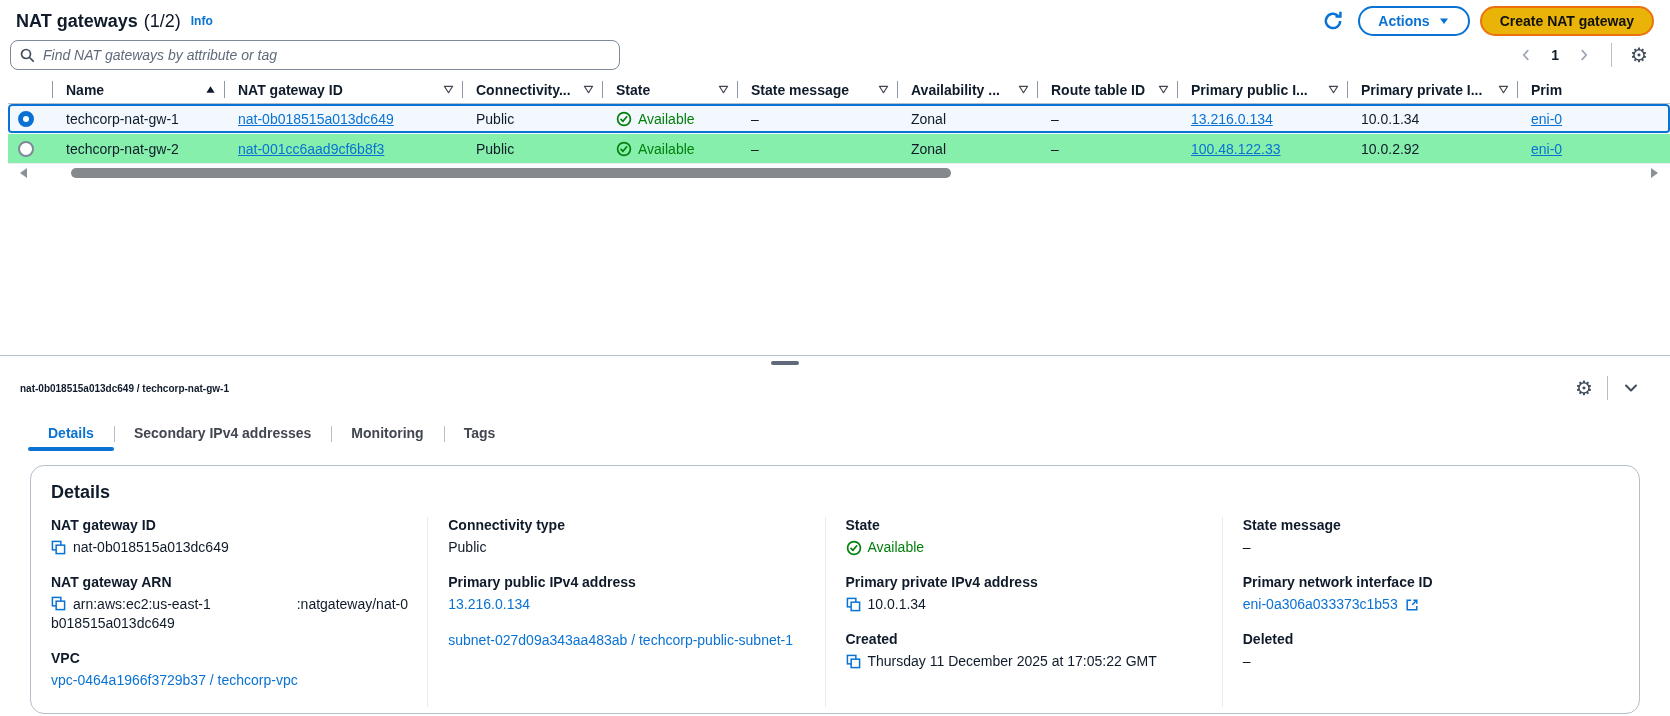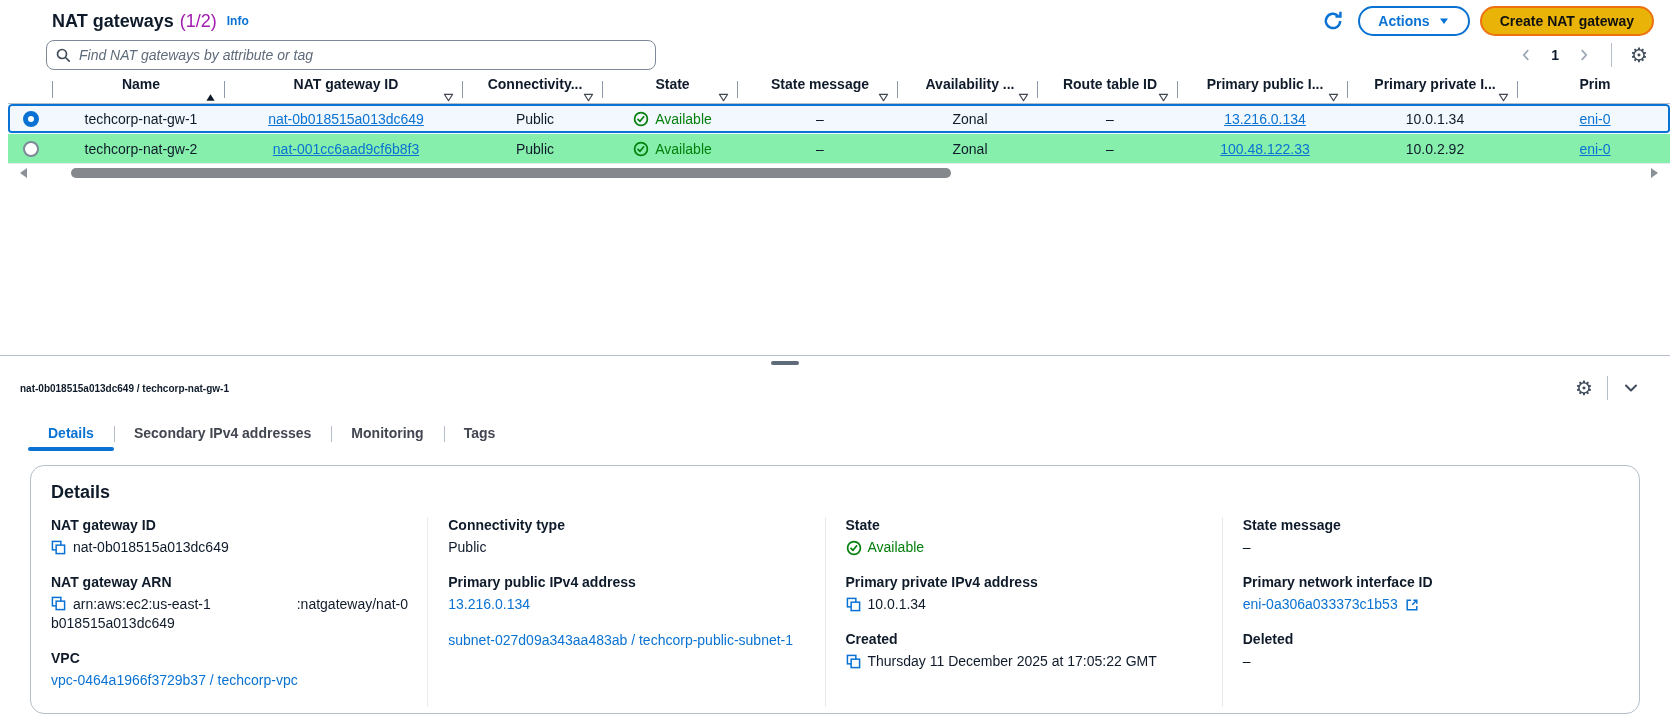--- a/index.html
+++ b/index.html
@@ -1,23 +1,23 @@
 <!DOCTYPE html>
 <html><head>
 <meta charset="utf-8">
 <style>
   * { margin:0; padding:0; box-sizing:border-box; }
   html,body { width:1670px; height:716px; overflow:hidden; background:#fff;
     font-family:"Liberation Sans", sans-serif; font-size:14px; color:#0f1b2a; }
 
   
-  .page-header { padding-top:8px; position:relative;padding-left:36px; }
+  .page-header { padding-top:8px; position:relative; }
   .title-row { display:flex; align-items:center; margin-left:16px; height:26px; }
   .page-title { font-size:18px; font-weight:700; }
-  .counter { font-size:18px; font-weight:400; color:#a21caf; margin-left:6px; }
+  .counter { font-size:18px; font-weight:400; color:#0f172a; margin-left:6px; }
   .info-link { font-size:12px; font-weight:700; color:#0972d3; margin-left:10px; text-decoration:none; cursor:pointer; }
   .toolbar { position:absolute; top:6px; right:16px; display:flex; align-items:center; gap:10px; }
   .icon-btn { width:30px; height:30px; border:none; background:transparent; display:flex; align-items:center; justify-content:center; cursor:pointer; }
   .btn { border-radius:20px; font-weight:700; font-size:14px; cursor:pointer; display:flex; align-items:center; gap:8px; }
   .btn-secondary { background:#fff; border:2px solid #0972d3; color:#0972d3; padding:4px 18px; height:30px; }
   .btn-primary { background:#eab308; border:2px solid #ec7211; color:#0f1111; padding:4px 18px; height:30px; }
 
   .controls-row { display:flex; justify-content:space-between; align-items:center; margin:6px 16px 0 10px; }
   .search-box { position:relative; width:610px; }
   .search-box input { width:100%; height:30px; border:1px solid #7d8998; border-radius:8px;
@@ -26,21 +26,21 @@
   .search-icon { position:absolute; left:9px; top:7px; }
   .pagination { display:flex; align-items:center; gap:4px; }
   .page-num { font-weight:700; padding:0 6px; }
   .v-divider { width:1px; height:24px; background:#b6bec9; margin:0 8px; }
   .gear-glyph { font-size:20px; color:#414d5c; line-height:1; }
 
   
   .table-wrap { margin:6px 0 0 8px; width:1662px; }
   .thead, .trow { display:flex; align-items:center; }
   .thead { height:28px; border-bottom:1px solid #b6bec9; }
-  .cell { flex-shrink:0; padding:0 8px 0 14px; display:flex; align-items:center; overflow:hidden; white-space:nowrap;flex-direction:column; }
+  .cell { flex-shrink:0; padding:0 8px 0 14px; display:flex; align-items:center; overflow:hidden; white-space:nowrap; }
   .cw-radio{width:44px; padding-left:10px;} .cw0{width:172px} .cw1{width:238px} .cw2{width:140px}
   .cw3{width:135px} .cw4{width:160px} .cw5{width:140px} .cw6{width:140px} .cw7{width:170px}
   .cw8{width:170px} .cw9{width:150px}
   .th { font-weight:700; position:relative; height:100%; cursor:pointer; }
   .th::before { content:''; position:absolute; left:0; top:5px; bottom:5px; width:1px; background:#8d99a8; }
   .th .sort { margin-left:auto; }
   .trow { height:30px; border-bottom:1px solid #e9ebed; background:#86efac; }
   .trow.selected { background:#f2f8fd; box-shadow:inset 0 0 0 2px #0972d3; border-radius:4px; border-bottom-color:transparent; }
   a.tbl-link { color:#0972d3; text-decoration:underline; cursor:pointer; }
   .state-ok { color:#037f0c; display:flex; align-items:center; gap:6px; }

